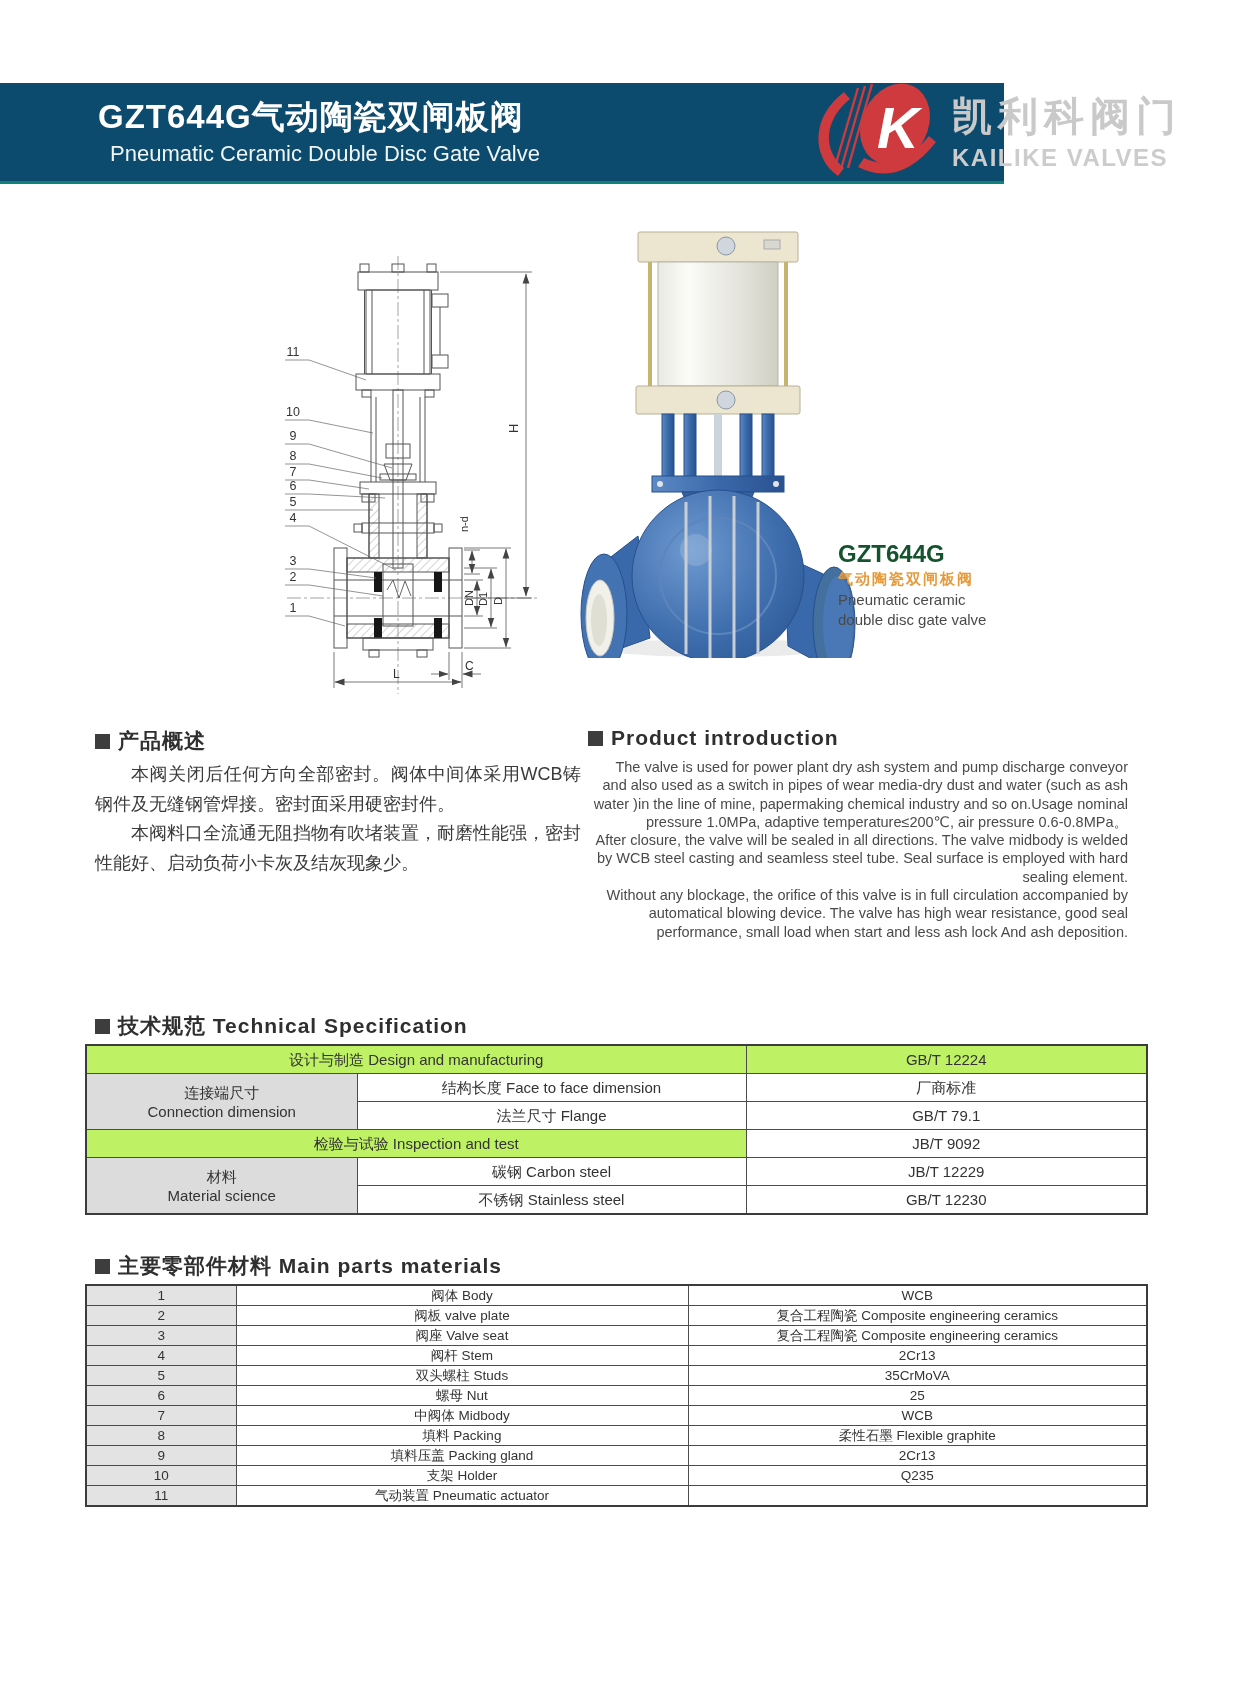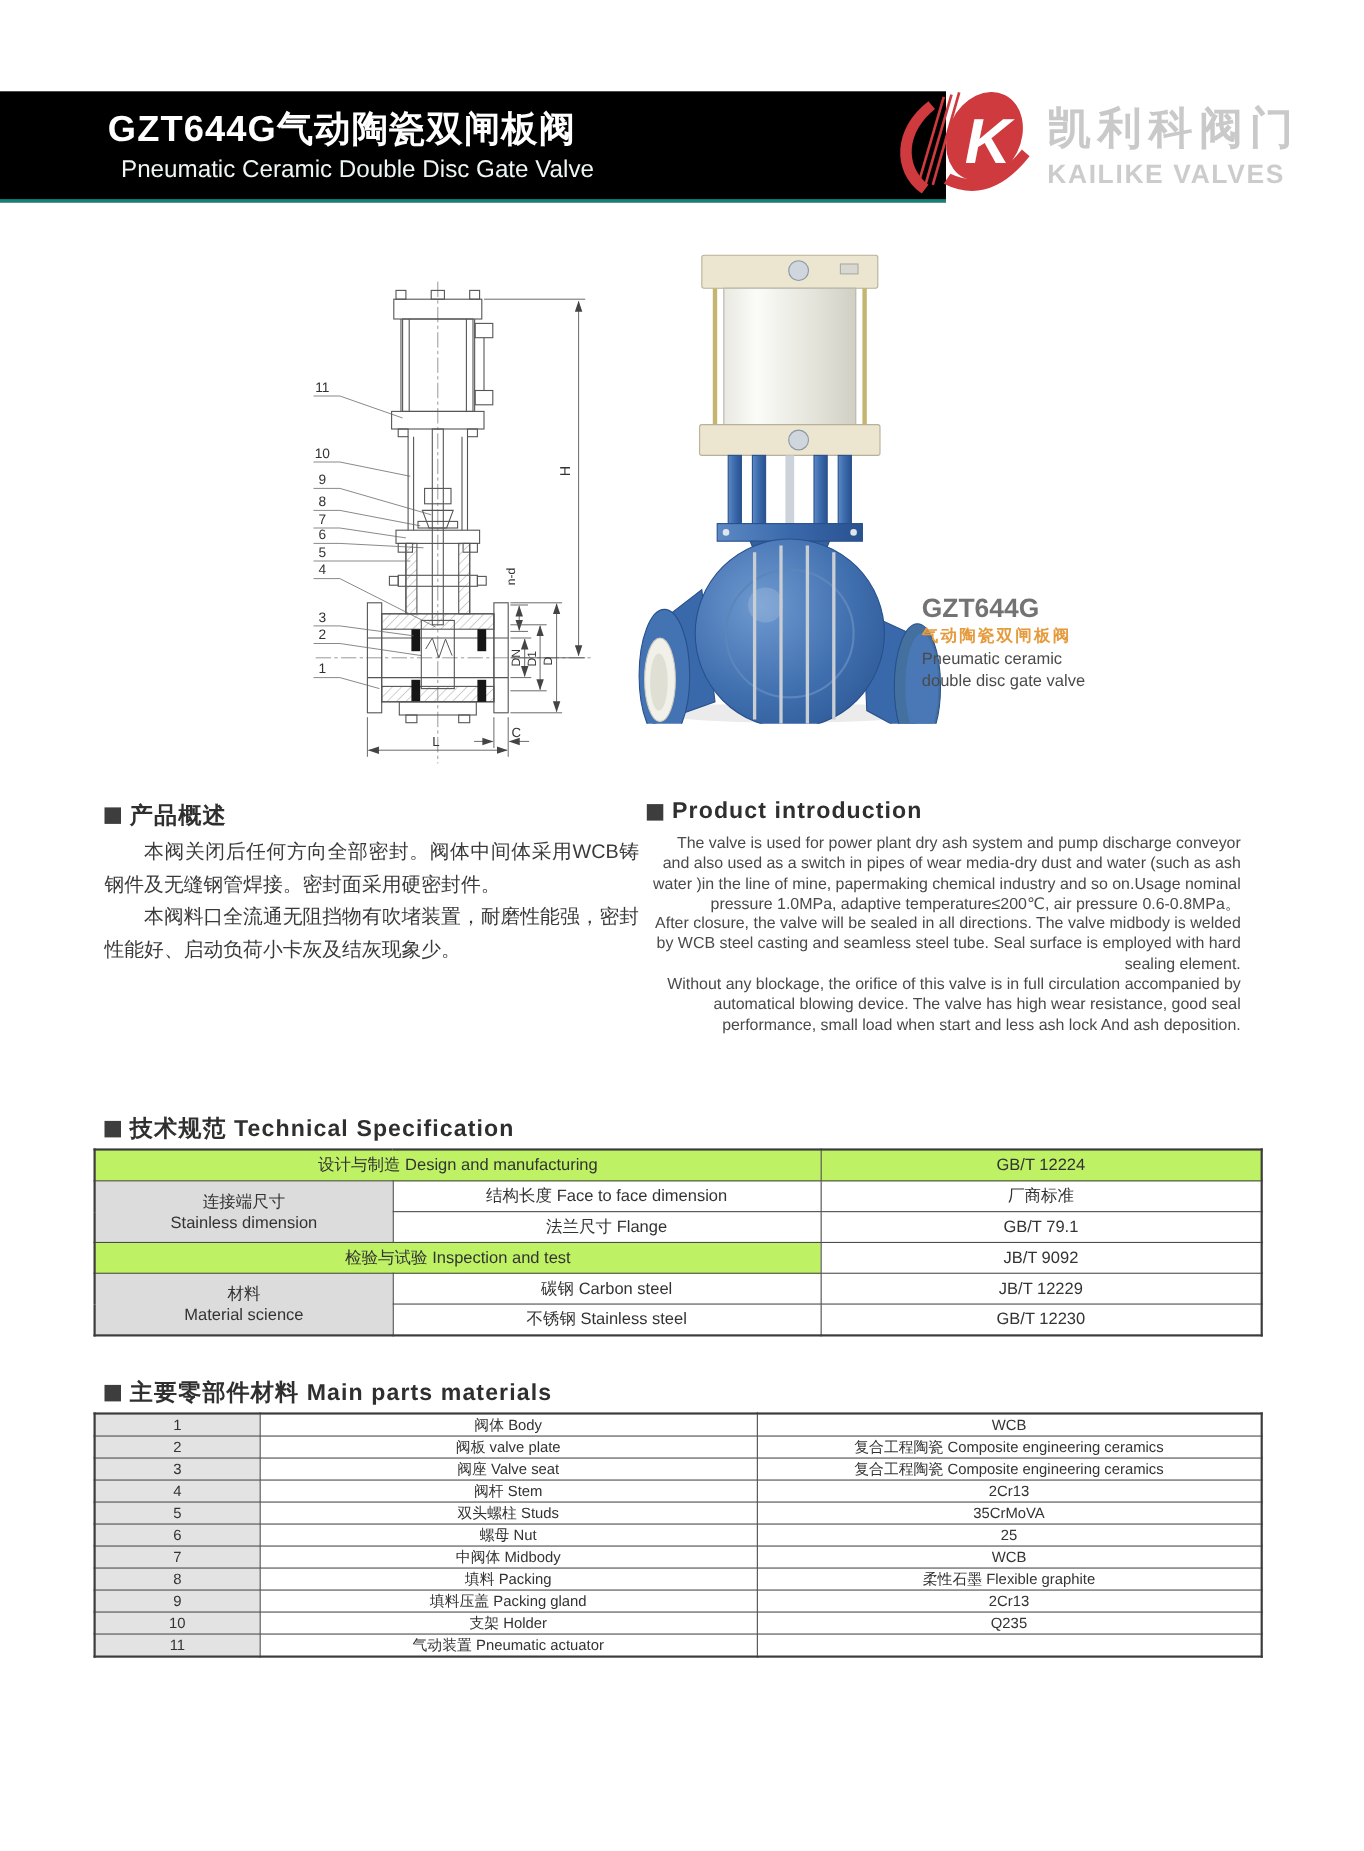--- a/index.html
+++ b/index.html
@@ -1,31 +1,31 @@
 <!DOCTYPE html>
 <html><head>
 <meta charset="utf-8">
 <style>
   html,body{margin:0;padding:0;background:#e8e8e8;}
   .page{position:relative;width:1240px;height:1683px;background:#ffffff;margin:0 auto;
         font-family:"Liberation Sans","DejaVu Sans",sans-serif;color:#333;overflow:hidden;}
 
   
-  .banner{position:absolute;left:0;top:83px;width:860px;height:101px;background:#000000;
+  .banner{position:absolute;left:0;top:83px;width:1004px;height:101px;background:#0c4a6e;
           border-bottom:3px solid #0f8377;box-sizing:border-box;padding:14px 0 0 98px;}
   .banner h1{margin:0;font-size:33px;line-height:40px;font-weight:bold;color:#ffffff;letter-spacing:1px;}
   .banner h2{margin:4px 0 0 12px;font-size:22px;line-height:26px;font-weight:normal;color:#eef7f5;}
 
   .logo{position:absolute;left:800px;top:72px;width:420px;height:120px;}
 
   
   .drawing{position:absolute;left:235px;top:228px;width:330px;height:470px;}
   .photo{position:absolute;left:578px;top:226px;width:282px;height:432px;}
   .photo-caption{position:absolute;left:838px;top:540px;width:190px;}
-  .photo-caption .model{font-size:24px;font-weight:bold;color:#737373;line-height:28px;}
+  .photo-caption .model{font-size:24px;font-weight:bold;color:#14532d;line-height:28px;}
   .photo-caption .zh{font-size:15px;font-weight:bold;color:#e59a3b;line-height:22px;letter-spacing:2px;}
   .photo-caption .en{font-size:15px;color:#4a4a4a;line-height:20px;}
 
   
   .sec-head{position:absolute;display:flex;align-items:center;gap:8px;}
   .sec-head .sq{width:15px;height:15px;background:#3d3d3d;flex:0 0 auto;}
   .sec-head .t{font-size:21px;font-weight:bold;color:#2f2f2f;letter-spacing:1px;}
 
   
   .overview-text{position:absolute;left:95px;top:760px;width:486px;font-size:18px;
@@ -319,21 +319,21 @@
         <col>
       </colgroup>
     <tbody>
         <tr>
       <td colspan="2" class="gray">设计与制造  Design and manufacturing</td>
       <td class="gray">GB/T 12224</td>
     </tr>
     <tr>
       <td rowspan="2" class="group-cell">
         <span>连接端尺寸</span><br>
-        <span>Stainless dimension</span>
+        <span>Connection dimension</span>
       </td>
       <td>结构长度 Face to face dimension</td>
       <td>厂商标准</td>
     </tr>
     <tr>
       <td>法兰尺寸 Flange</td>
       <td>GB/T 79.1</td>
     </tr>
     <tr>
       <td colspan="2" class="gray">检验与试验  Inspection and test</td>

